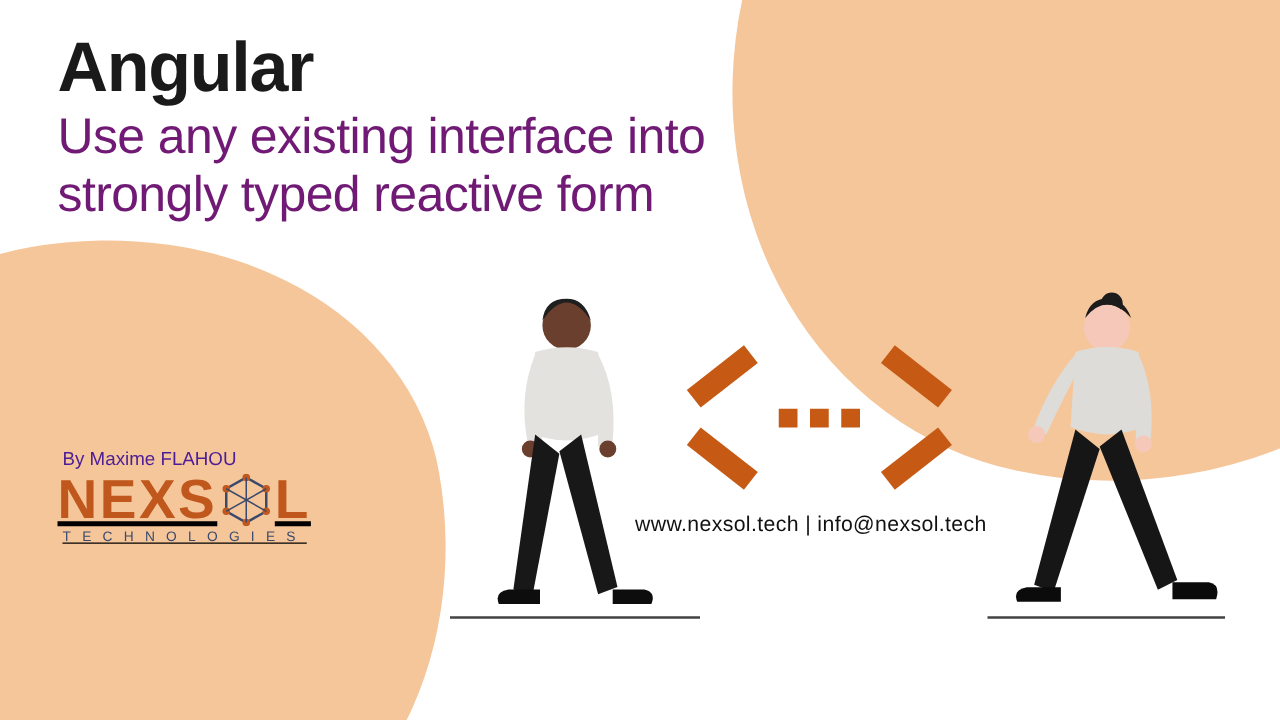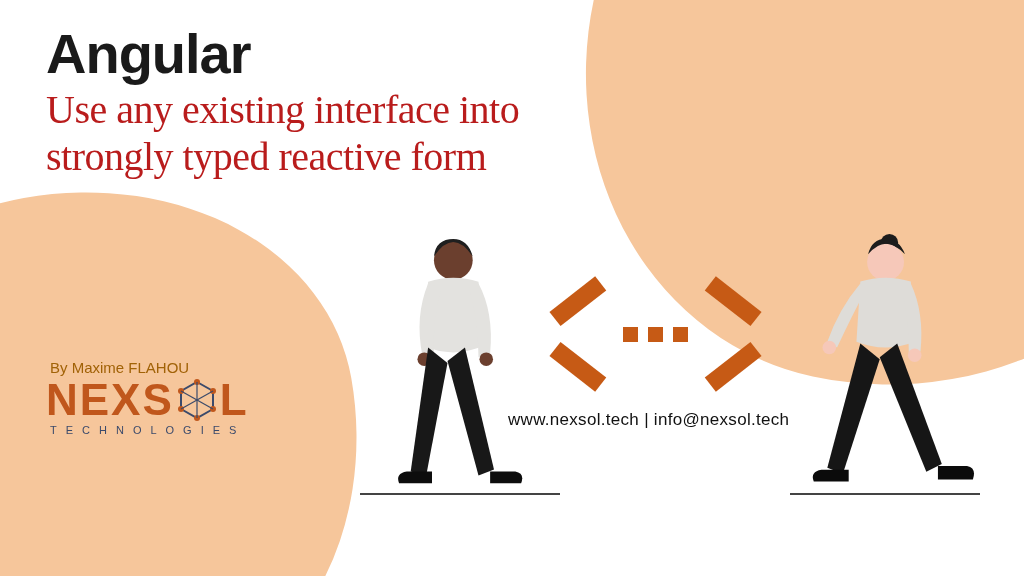--- a/index.html
+++ b/index.html
@@ -35,40 +35,40 @@
     font-size: 56px;
     letter-spacing: -1px;
     line-height: 1;
     margin-bottom: 4px;
   }
   .headline p {
     font-weight: 400;
     font-size: 40px;
     line-height: 1.18;
     letter-spacing: -0.5px;
-    color: #b91c1c;
+    color: #701a75;
     max-width: 560px;
-    font-family: Liberation Serif, serif;
   }
 
   
   .author-block {
     position: absolute;
     left: 46px;
     bottom: 36px;
   }
   .author-block .by {
     font-size: 15px;
-    color: #a16207;
+    color: #4c1d95;
     margin-bottom: 2px;
     padding-left: 4px;
   }
   .logo {
     display: flex;
     flex-direction: column;
+    text-decoration: underline;
   }
   .logo-row {
     display: flex;
     align-items: center;
     gap: 2px;
     font-weight: 800;
     font-size: 44px;
     letter-spacing: 2px;
     line-height: 1;
   }

